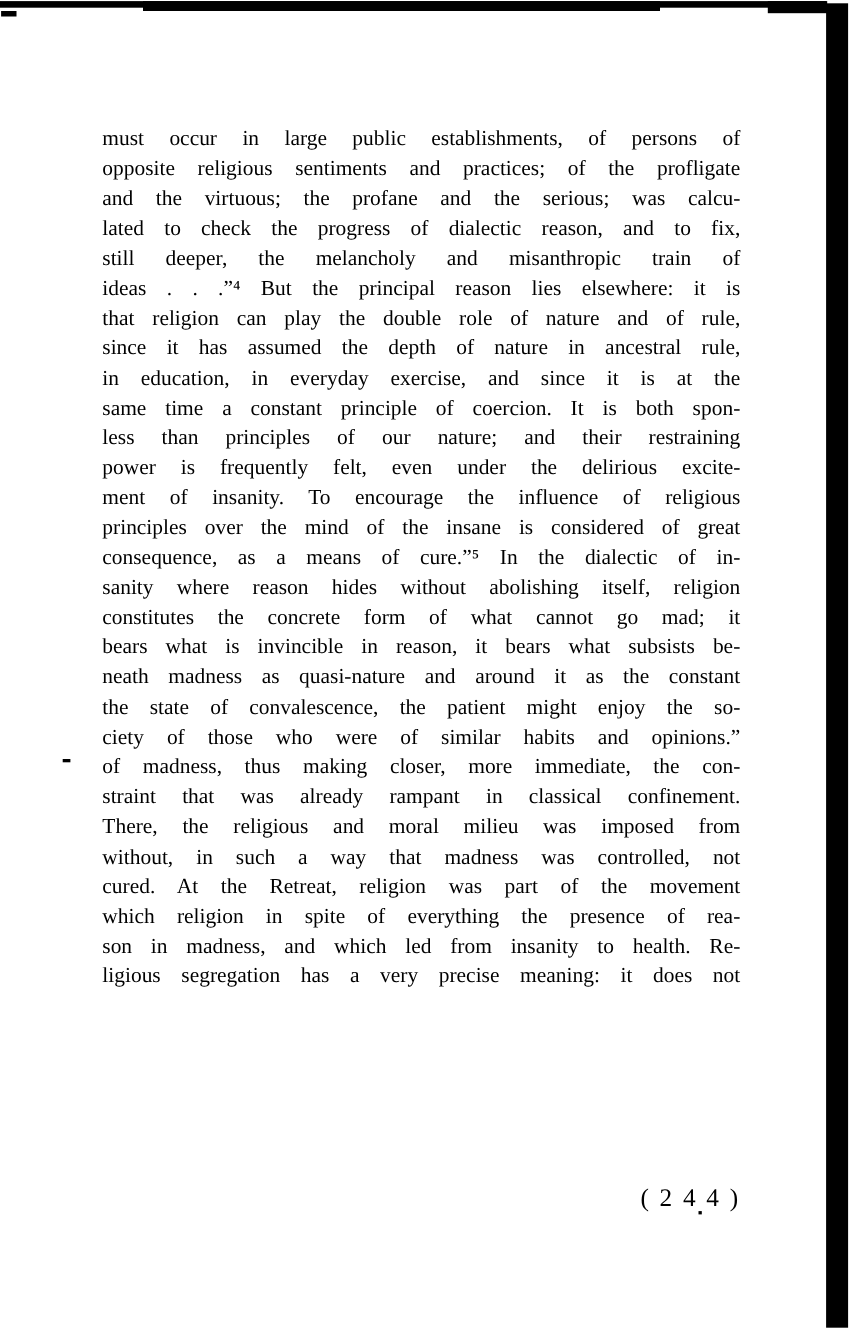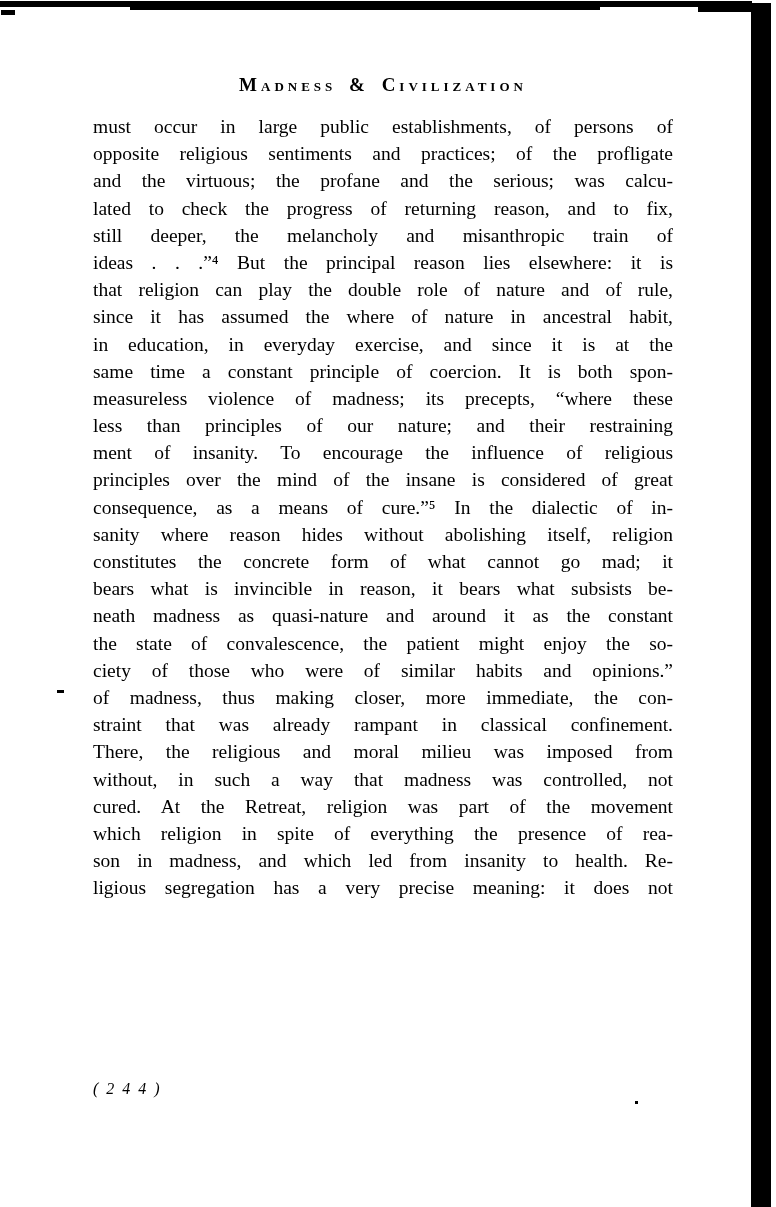--- a/index.html
+++ b/index.html
@@ -67,54 +67,52 @@
     width:580px;height:27.2px;
     text-align:justify;
     text-align-last:justify;
     -moz-text-align-last:justify;
     white-space:normal;
     overflow:visible;
   }
   
   .folio{
     position:absolute;left:93px;top:1078px;width:580px;
-    text-align:left;
-    font-style:italic;
-    font-size:16px;line-height:22px;
+    text-align:right;
+    font-size:23px;line-height:22px;
     letter-spacing:2px;
   }
 </style>
 </head>
 <body>
 
 <div class="page">
 
   <div class="edge-top"></div>
   <div class="edge-top-chunk-a"></div>
   <div class="edge-top-chunk-b"></div>
   <div class="edge-right"></div>
   <div class="speck-topleft"></div>
   <div class="speck-leftmargin"></div>
   <div class="speck-rightlow"></div>
 
-  <div class="running-head">Madness &amp; Civilization</div>
 
   <div class="page-body">
       <div class="text-line">must occur in large public establishments, of persons of</div>
       <div class="text-line">opposite religious sentiments and practices; of the profligate</div>
       <div class="text-line">and the virtuous; the profane and the serious; was calcu-</div>
-      <div class="text-line">lated to check the progress of returning reason, and to fix,</div>
+      <div class="text-line">lated to check the progress of dialectic reason, and to fix,</div>
       <div class="text-line">still deeper, the melancholy and misanthropic train of</div>
       <div class="text-line">ideas . . .”⁴ But the principal reason lies elsewhere: it is</div>
       <div class="text-line">that religion can play the double role of nature and of rule,</div>
-      <div class="text-line">since it has assumed the where of nature in ancestral habit,</div>
+      <div class="text-line">since it has assumed the depth of nature in ancestral rule,</div>
       <div class="text-line">in education, in everyday exercise, and since it is at the</div>
       <div class="text-line">same time a constant principle of coercion. It is both spon-</div>
-      <div class="text-line">measureless violence of madness; its precepts, “where these</div>
       <div class="text-line">less than principles of our nature; and their restraining</div>
+      <div class="text-line">power is frequently felt, even under the delirious excite-</div>
       <div class="text-line">ment of insanity. To encourage the influence of religious</div>
       <div class="text-line">principles over the mind of the insane is considered of great</div>
       <div class="text-line">consequence, as a means of cure.”⁵ In the dialectic of in-</div>
       <div class="text-line">sanity where reason hides without abolishing itself, religion</div>
       <div class="text-line">constitutes the concrete form of what cannot go mad; it</div>
       <div class="text-line">bears what is invincible in reason, it bears what subsists be-</div>
       <div class="text-line">neath madness as quasi-nature and around it as the constant</div>
       <div class="text-line">the state of convalescence, the patient might enjoy the so-</div>
       <div class="text-line">ciety of those who were of similar habits and opinions.”</div>
       <div class="text-line">of madness, thus making closer, more immediate, the con-</div>

